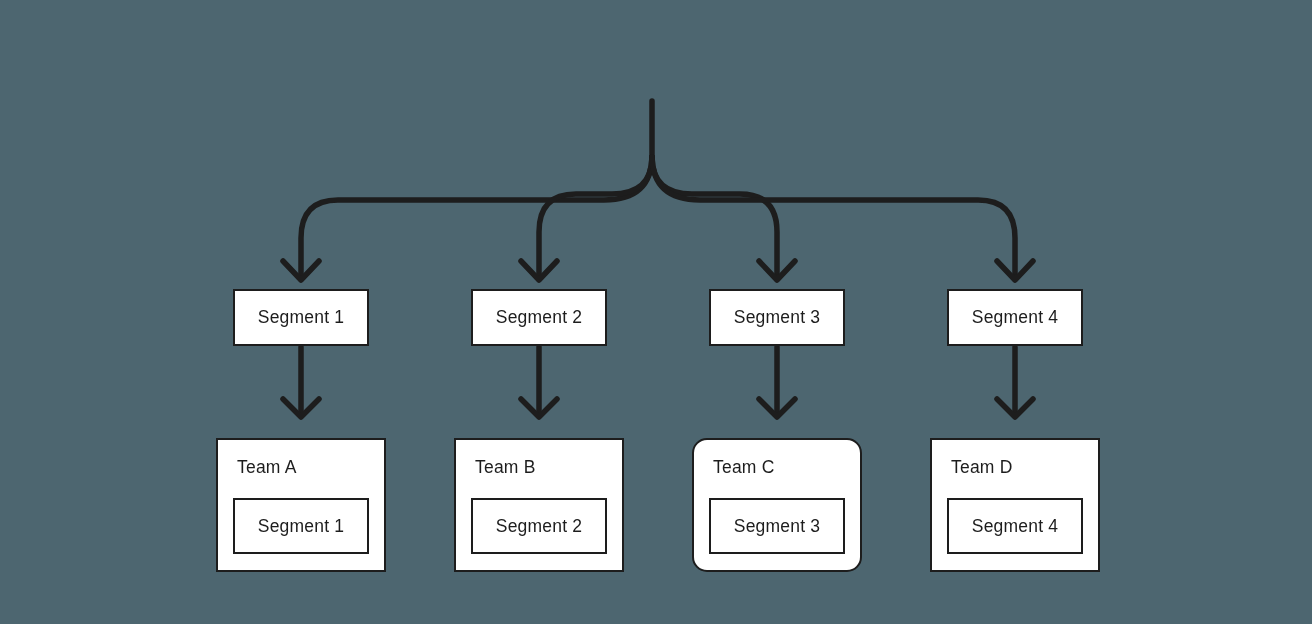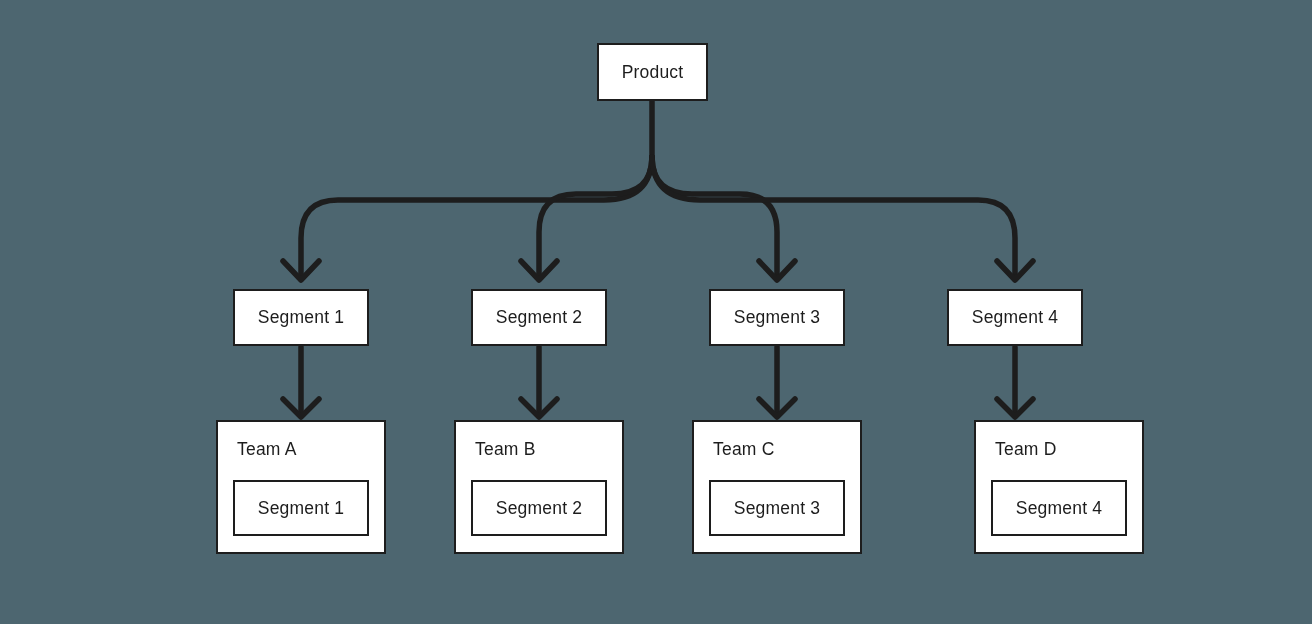--- a/index.html
+++ b/index.html
@@ -50,28 +50,28 @@
   }
   .node-segment {
     top: 289px;
     width: 136px; height: 57px;
   }
   .seg-1 { left: 233px; }
   .seg-2 { left: 471px; }
   .seg-3 { left: 709px; }
   .seg-4 { left: 947px; }
   .node-team {
-    top: 420px;
+    top: 438px;
     width: 170px; height: 134px;
     display: block;
   }
   .team-1 { left: 216px; }
   .team-2 { left: 454px; text-decoration: underline; }
-  .team-3 { left: 692px; }
-  .team-4 { left: 930px; margin-left: 44px; }
+  .team-3 { left: 692px; border-radius: 15px; }
+  .team-4 { left: 930px; }
   .team-label {
     position: absolute;
     left: 19px; top: 17px;
     font-size: 17.5px;
     color: var(--text);
   }
   .team-inner {
     position: absolute;
     left: 15px; top: 58px;
     width: 136px; height: 56px;
@@ -111,23 +111,20 @@
     <path class="connector" d="M 539 347 L 539 416"></path>
     <path class="connector" d="M 521 399 L 539 417 L 557 399"></path>
 
     <path class="connector" d="M 777 347 L 777 416"></path>
     <path class="connector" d="M 759 399 L 777 417 L 795 399"></path>
 
     <path class="connector" d="M 1015 347 L 1015 416"></path>
     <path class="connector" d="M 997 399 L 1015 417 L 1033 399"></path>
   </svg>
 
-  <div class="node node-product">
-    <span>Product</span>
-  </div>
 
   <div class="node node-segment seg-1">
     <span>Segment 1</span>
   </div>
   <div class="node node-segment seg-2">
     <span>Segment 2</span>
   </div>
   <div class="node node-segment seg-3">
     <span>Segment 3</span>
   </div>

